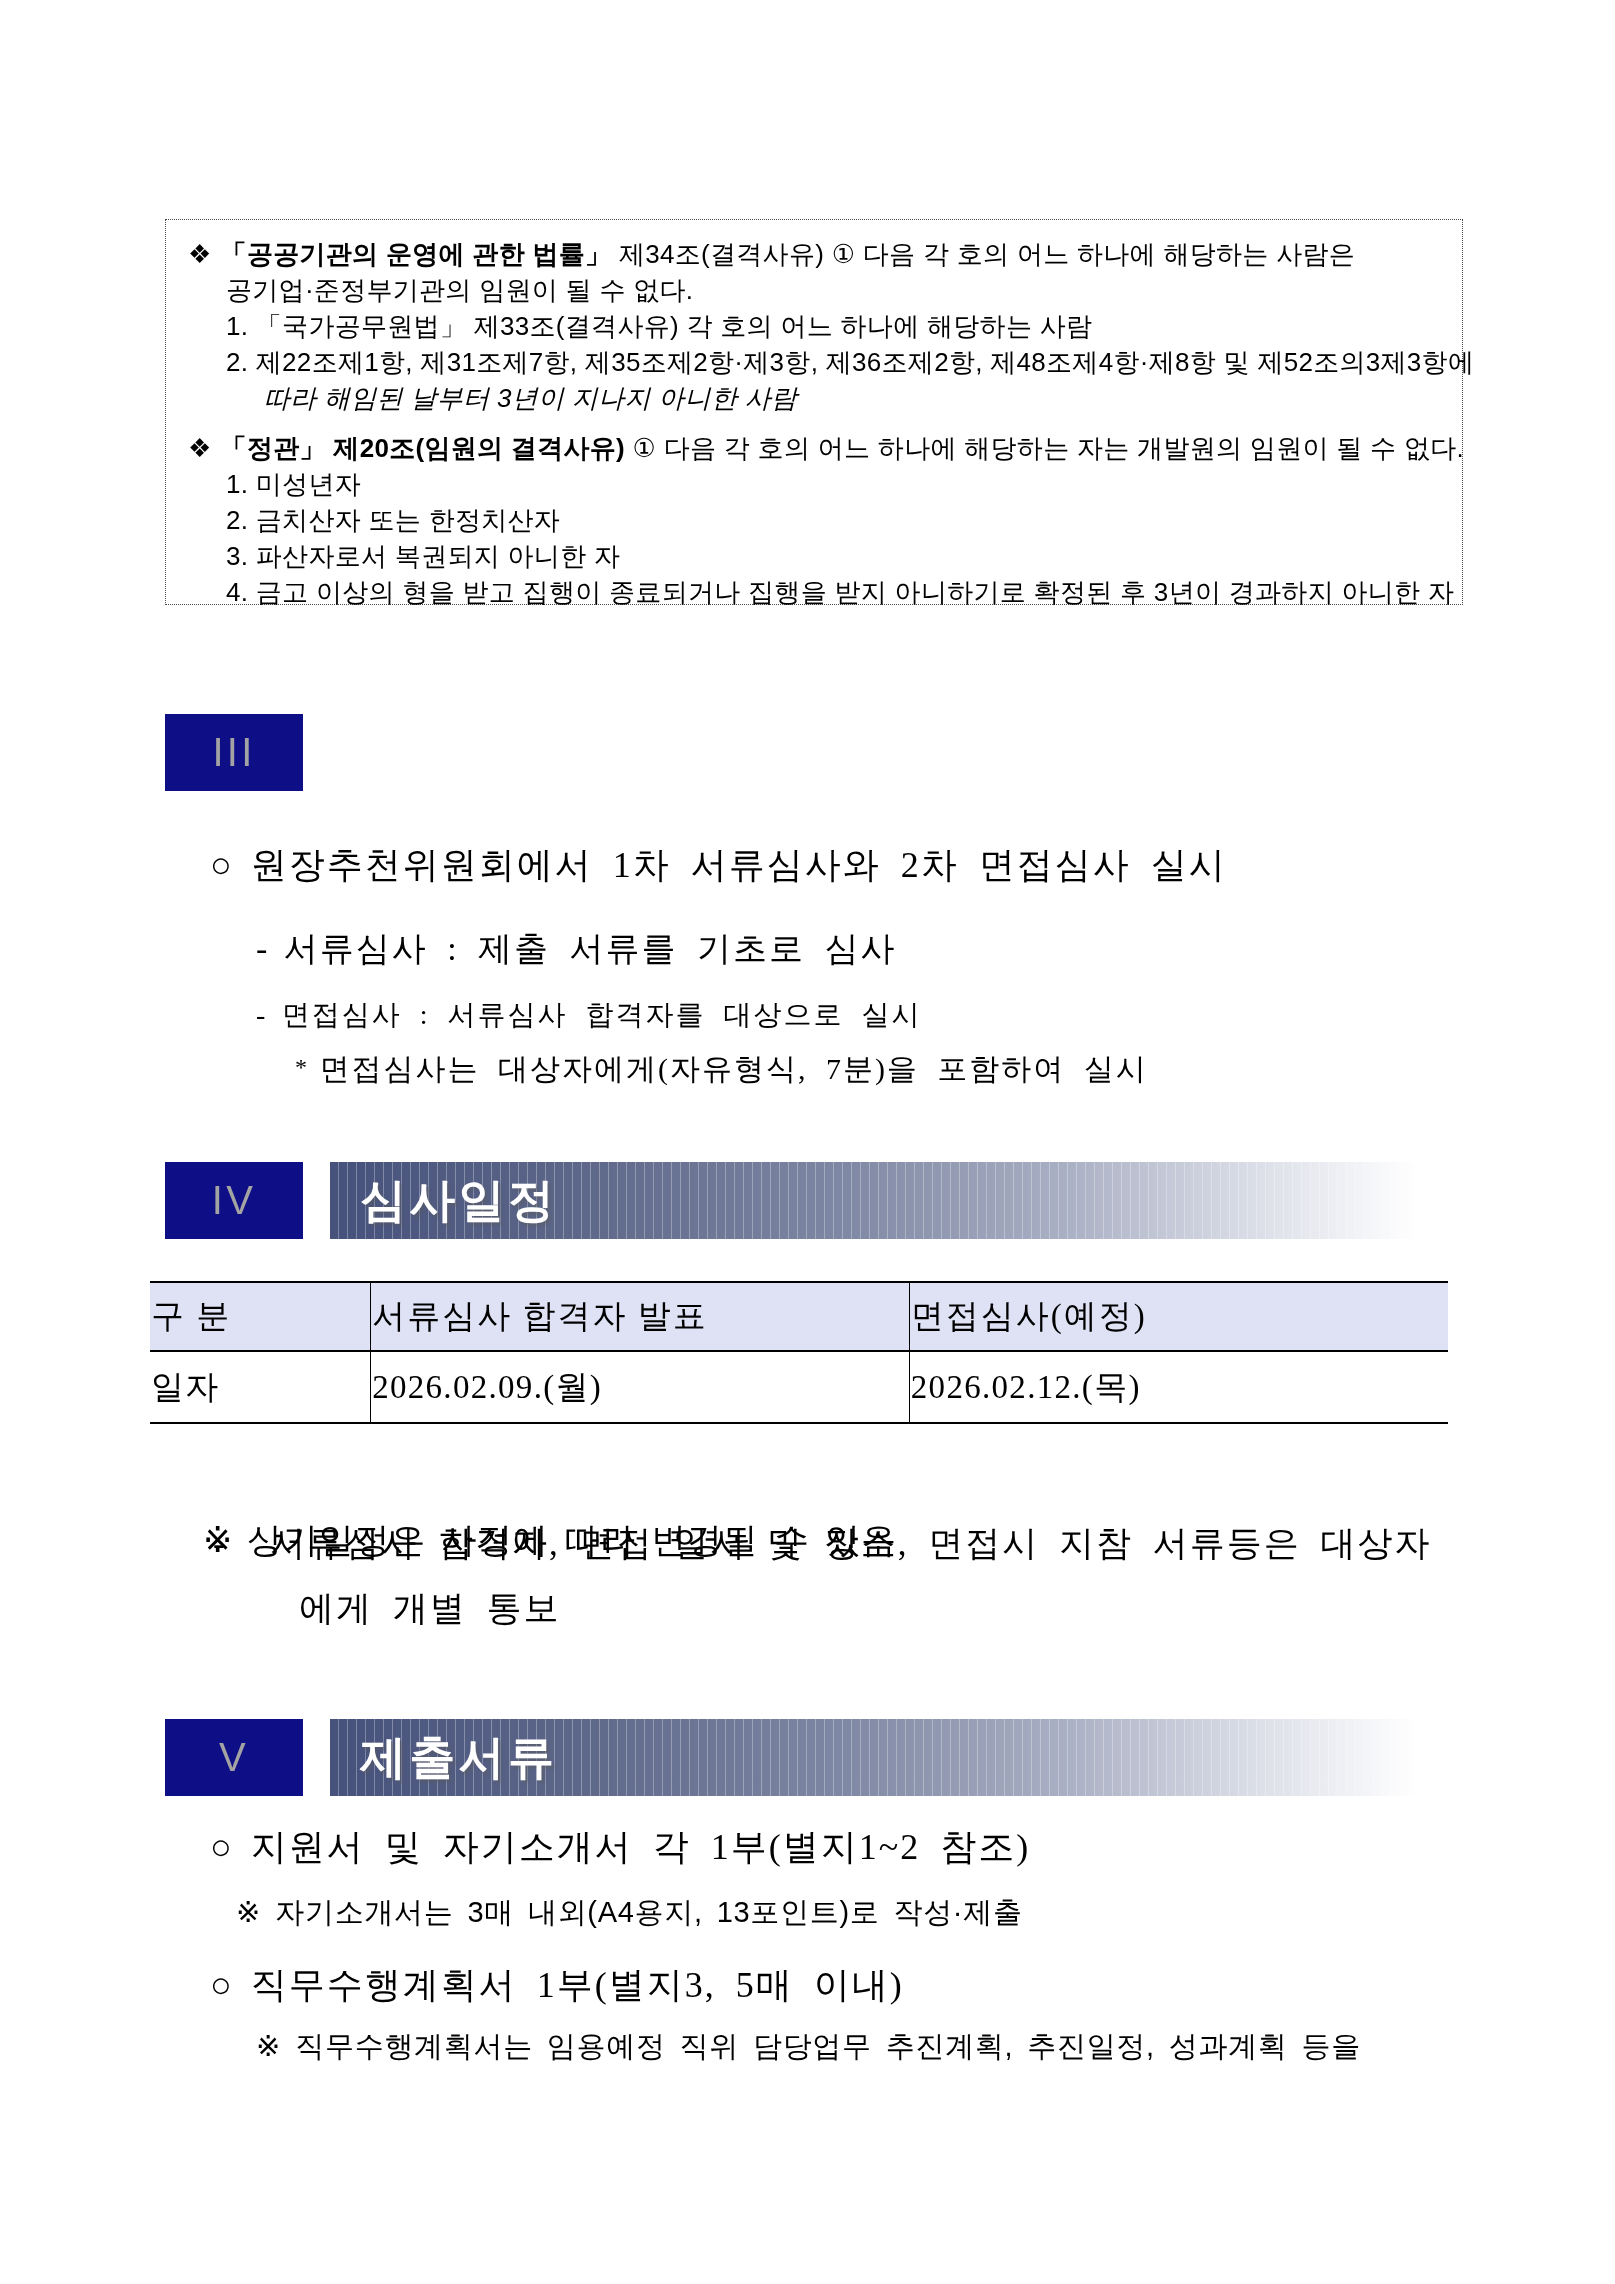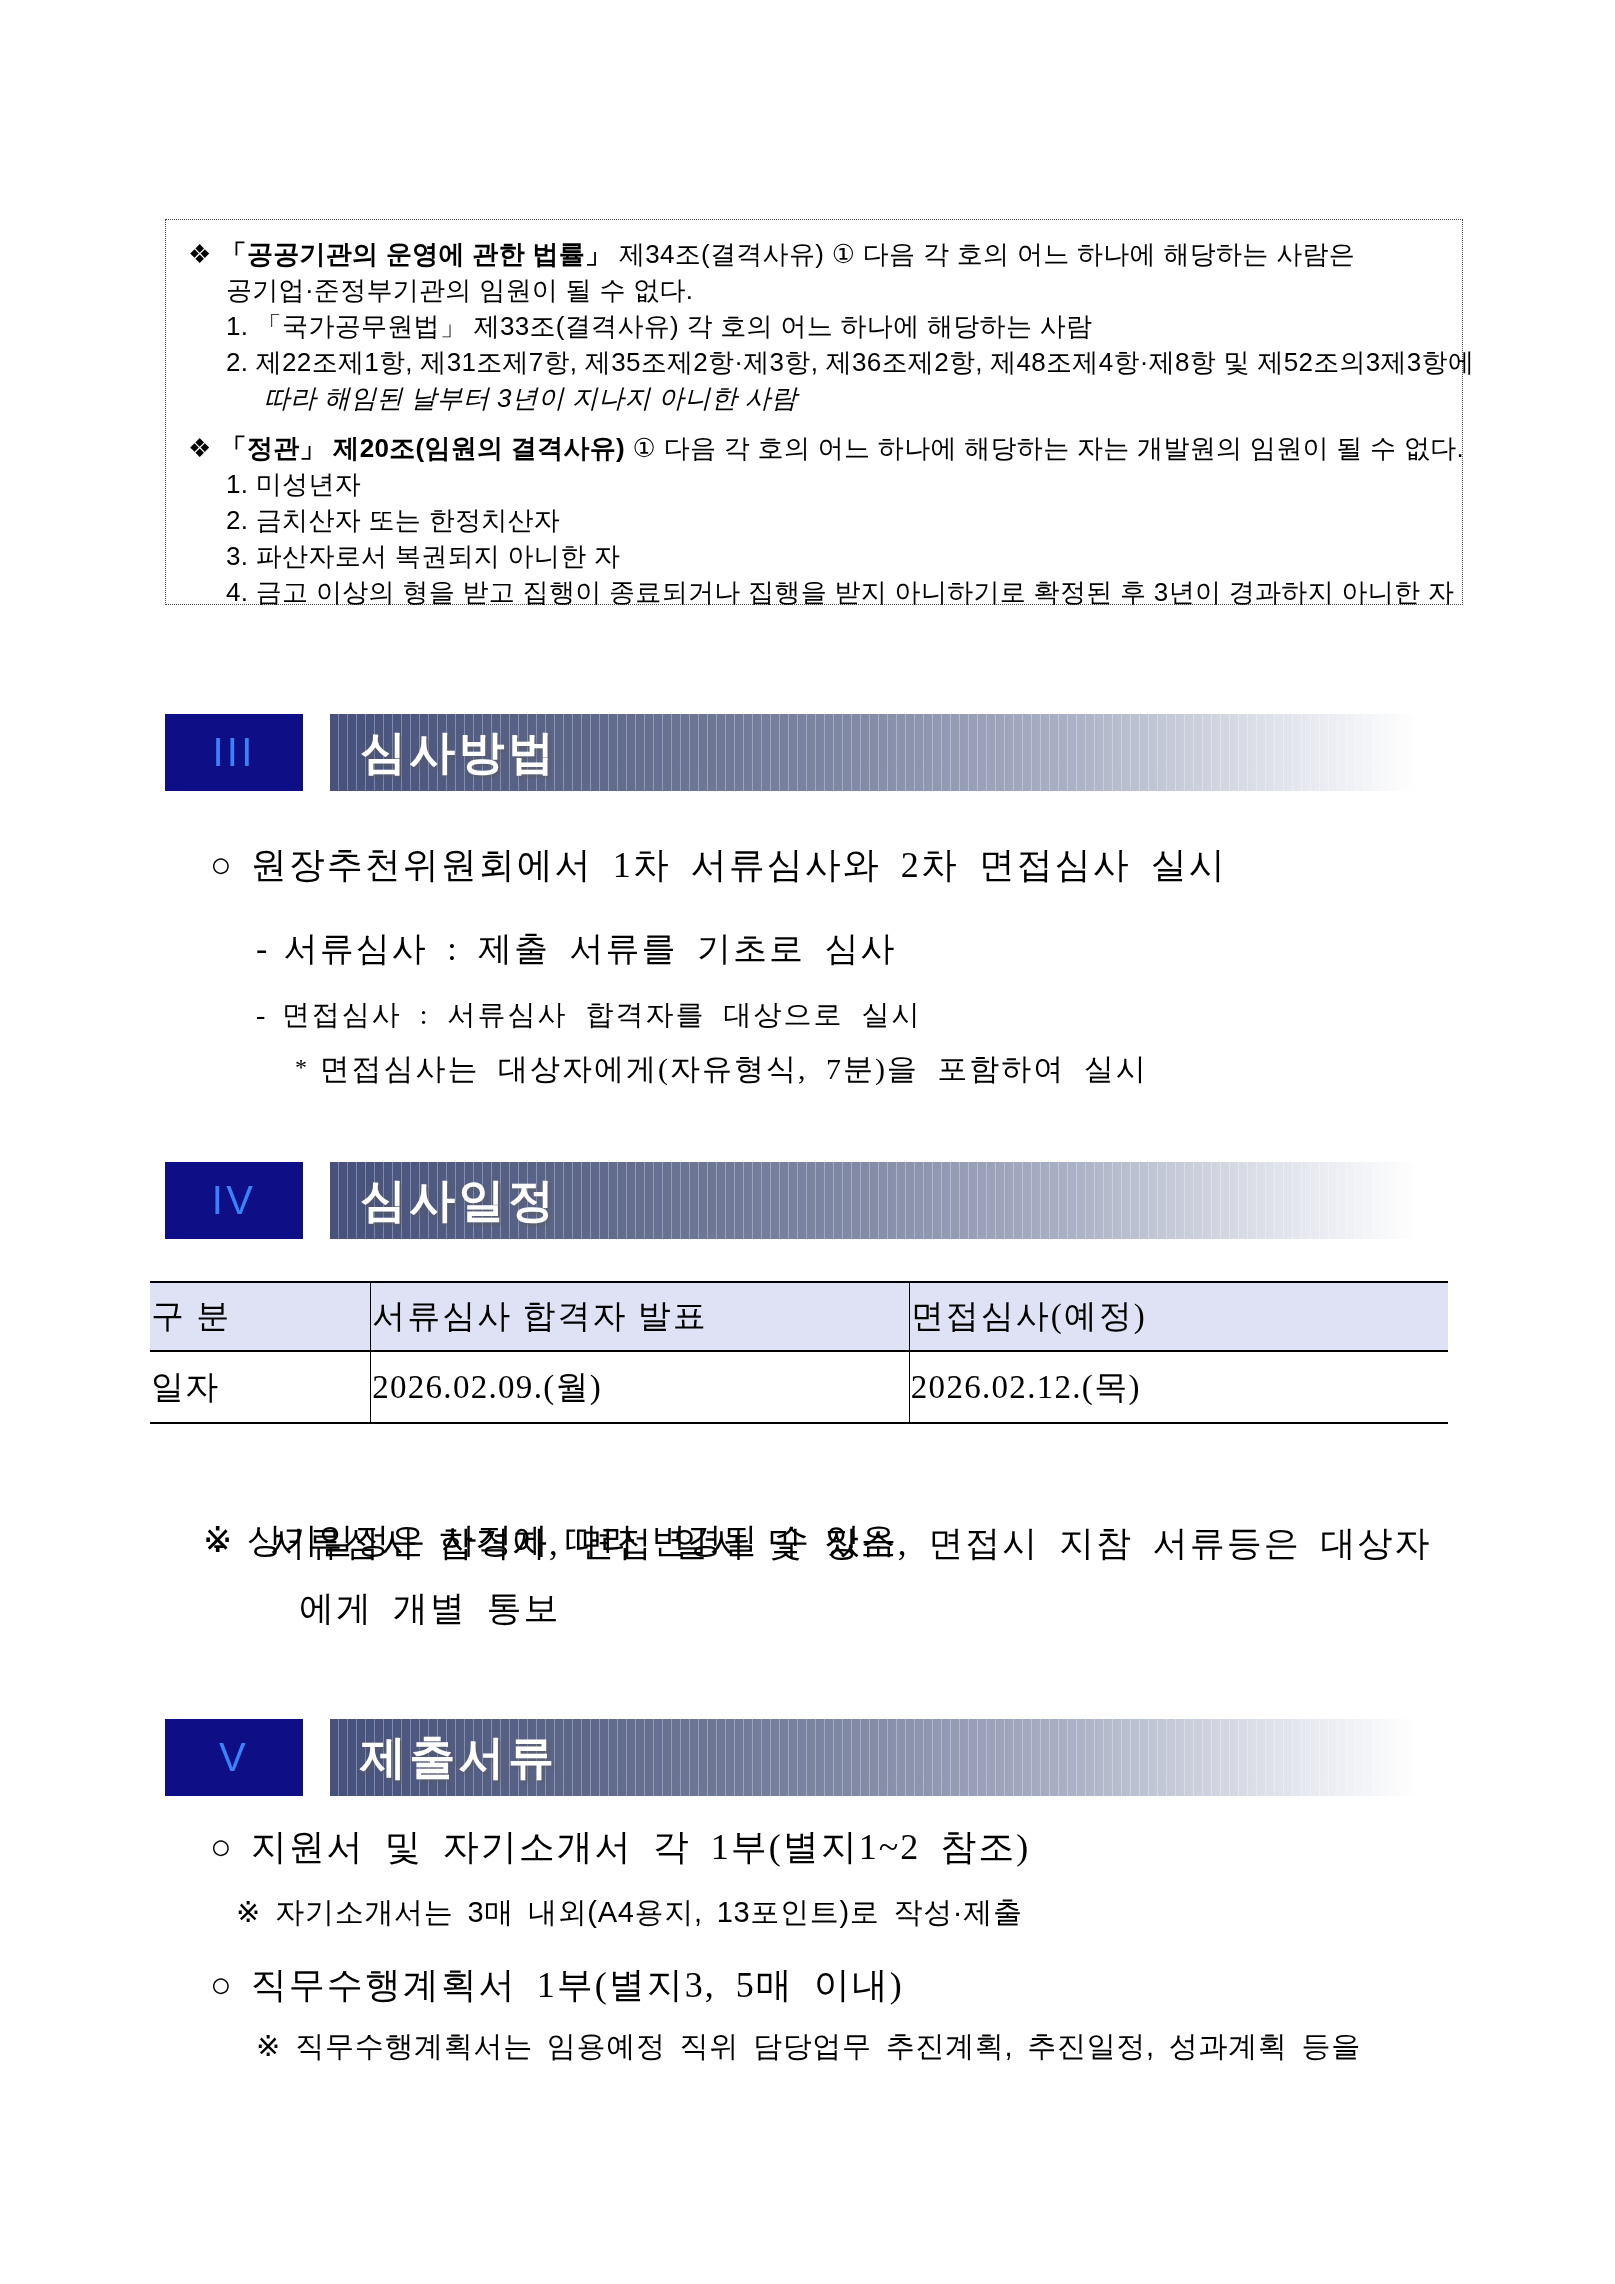--- a/index.html
+++ b/index.html
@@ -32,21 +32,21 @@
   .lb-bold { font-weight:bold; }
 
   
   .sec-header {
     position:absolute; left:165px; width:1298px; height:77px;
     display:flex; align-items:stretch;
   }
   .roman-box {
     width:138px; height:77px; flex:0 0 138px;
     background:#0e0e87;
-    color:#3b82f6;
+    color:#a3a3a3;
     display:flex; align-items:center; justify-content:center;
     font-family:"Liberation Sans","DejaVu Sans",sans-serif;
     font-size:40px; letter-spacing:3.3px; font-weight:400;
   }
   .title-band {
     flex:1; margin-left:27px;
     background-image:
       repeating-linear-gradient(90deg,
         rgba(255,255,255,0) 0px, rgba(255,255,255,0) 7.8px,
         rgba(255,255,255,0.30) 7.8px, rgba(255,255,255,0.30) 9px),
@@ -142,21 +142,20 @@
     <div class="lb-line lb-ind2">따라 해임된 날부터 3년이 지나지 아니한 사람</div>
     <div class="lb-line lb-ind0 lb-gap"><span class="lb-bullet">❖</span><span class="lb-bold">「정관」 제20조(임원의 결격사유)</span><span> ① 다음 각 호의 어느 하나에 해당하는 자는 개발원의 임원이 될 수 없다.</span></div>
     <div class="lb-line lb-ind1">1. 미성년자</div>
     <div class="lb-line lb-ind1">2. 금치산자 또는 한정치산자</div>
     <div class="lb-line lb-ind1">3. 파산자로서 복권되지 아니한 자</div>
     <div class="lb-line lb-ind1">4. 금고 이상의 형을 받고 집행이 종료되거나 집행을 받지 아니하기로 확정된 후 3년이 경과하지 아니한 자</div>
   </div>
 
   <div class="sec-header" style="top:714px;">
     <div class="roman-box">III</div>
-    <div class="title-band">심사방법</div>
   </div>
 
   <div class="body-line" id="s3-line0"><span class="bullet b-circle">○</span><span>원장추천위원회에서 1차 서류심사와 2차 면접심사 실시</span></div>
   <div class="body-line" id="s3-line1"><span class="bullet b-dash">-</span><span>서류심사 : 제출 서류를 기초로 심사</span></div>
   <div class="body-line" id="s3-line2"><span class="bullet b-dash">-</span><span>면접심사 : 서류심사 합격자를 대상으로 실시</span></div>
   <div class="body-line" id="s3-line3"><span class="bullet b-star">*</span><span>면접심사는 대상자에게(자유형식, 7분)을 포함하여 실시</span></div>
 
   <div class="sec-header" style="top:1162px;">
     <div class="roman-box">IV</div>
     <div class="title-band">심사일정</div>

